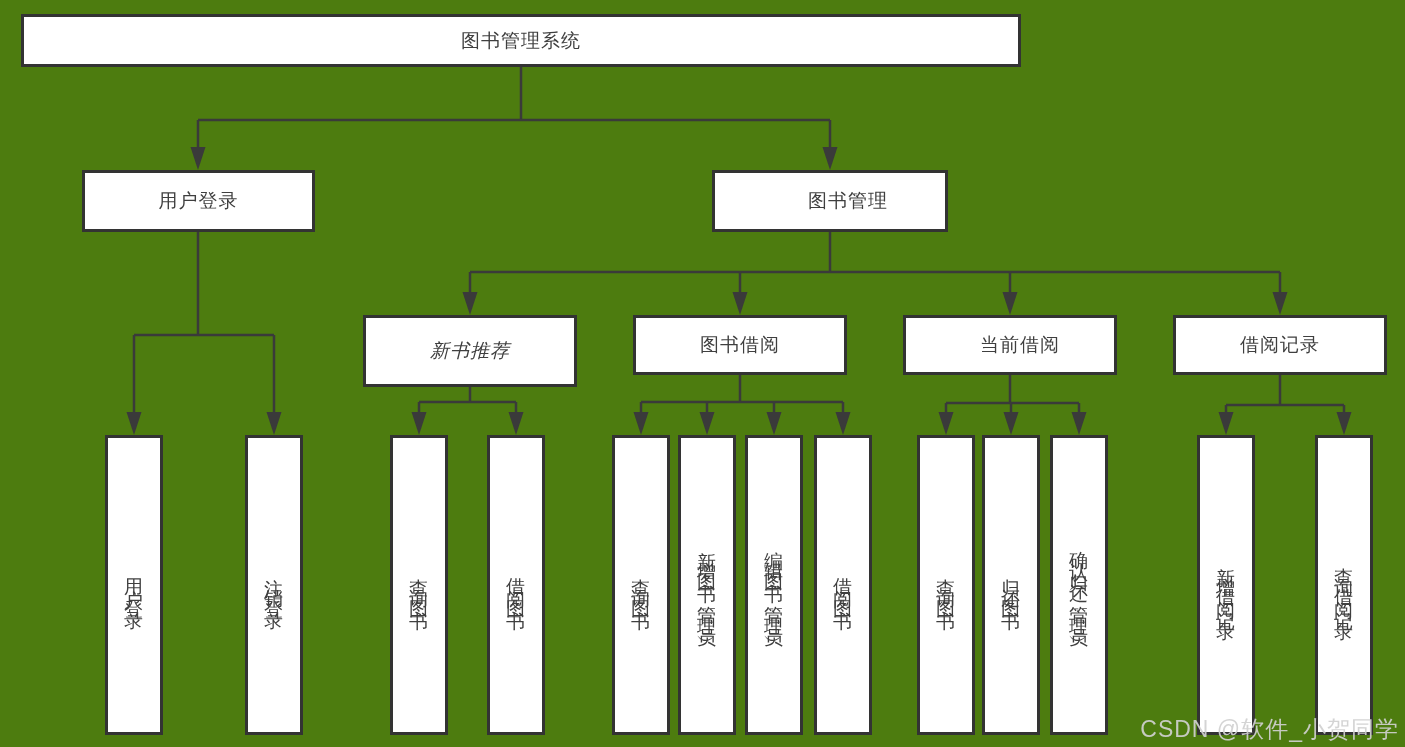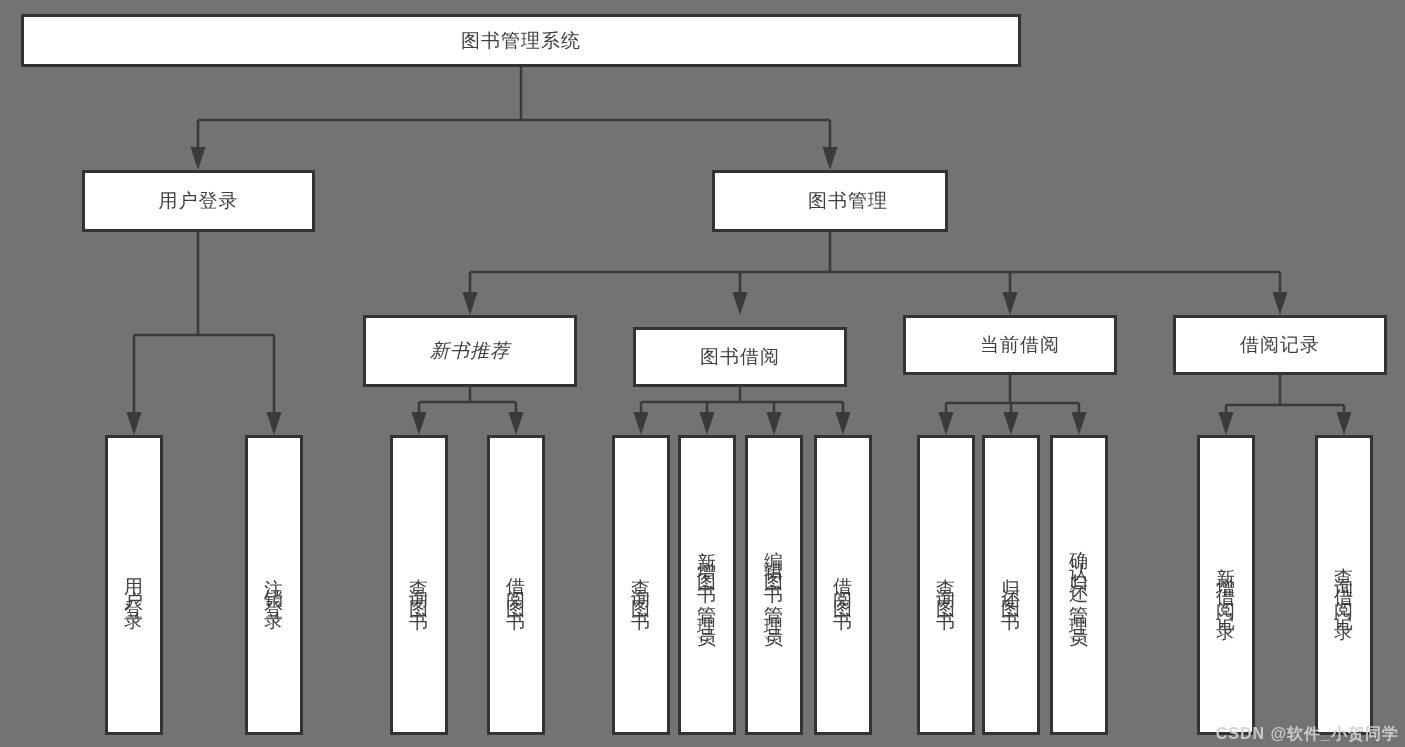--- a/index.html
+++ b/index.html
@@ -5,21 +5,21 @@
   html, body {
     margin: 0;
     padding: 0;
     background: #ffffff;
     font-family: "Liberation Sans", sans-serif;
   }
   .canvas {
     position: relative;
     width: 1405px;
     height: 747px;
-    background: #737373;
+    background: #4d7c0f;
     overflow: hidden;
   }
   .connectors {
     position: absolute;
     left: 0;
     top: 0;
     pointer-events: none;
   }
   .node {
     position: absolute;
@@ -45,26 +45,25 @@
   .vbox .vtext {
     writing-mode: vertical-rl;
     text-orientation: mixed;
     letter-spacing: 11px;
     line-height: 1;
   }
   .watermark {
     position: absolute;
     right: 6px;
     bottom: 2px;
-    font-size: 16px;
+    font-size: 23px;
     color: rgba(208, 208, 208, 0.92);
     letter-spacing: 1px;
     z-index: 10;
     white-space: nowrap;
-    font-weight: bold;
   }
 </style>
 </head>
 <body>
 
 <div class="canvas">
 
   <svg class="connectors" width="1405" height="747" viewBox="0 0 1405 747" xmlns="http://www.w3.org/2000/svg">
     <g stroke="#3a3a3a" stroke-width="2.5" fill="none">
 
@@ -138,21 +137,21 @@
   <div class="node hbox" style="left:82px; top:170px; width:233px; height:62px;">
       <span>用户登录</span>
     </div>
   <div class="node hbox" style="left:712px; top:170px; width:236px; height:62px;padding-left:36px;">
       <span>图书管理</span>
     </div>
 
   <div class="node hbox" style="left:363px; top:315px; width:214px; height:72px;font-style:italic;">
       <span>新书推荐</span>
     </div>
-  <div class="node hbox" style="left:633px; top:327px; width:214px; height:60px;">
+  <div class="node hbox" style="left:633px; top:315px; width:214px; height:60px;">
       <span>图书借阅</span>
     </div>
   <div class="node hbox" style="left:903px; top:315px; width:214px; height:60px;padding-left:20px;">
       <span>当前借阅</span>
     </div>
   <div class="node hbox" style="left:1173px; top:315px; width:214px; height:60px;justify-content:center;">
       <span>借阅记录</span>
     </div>
 
   <div class="node vbox" style="left:105px; top:435px;">

